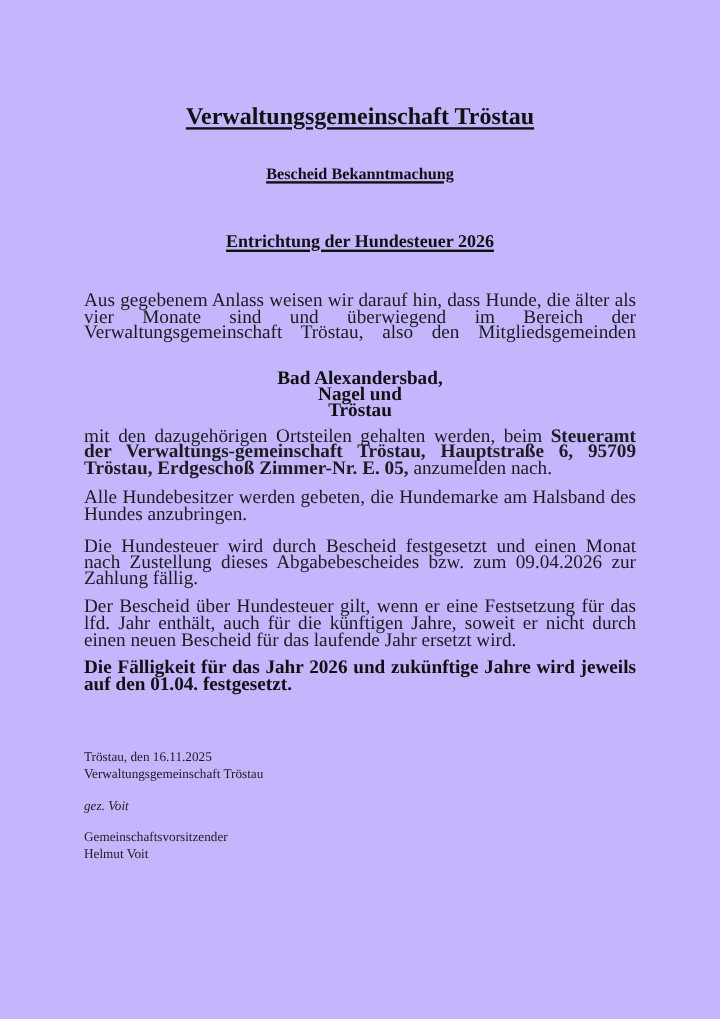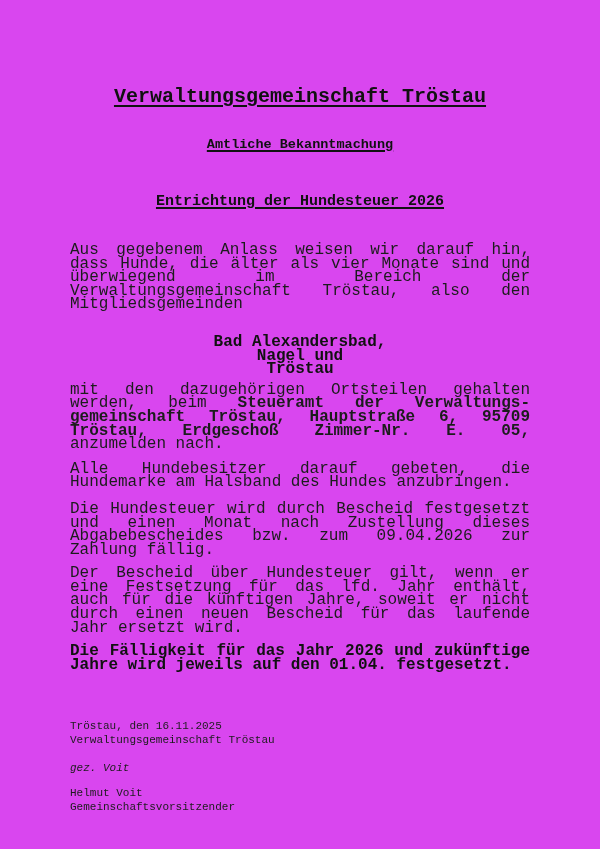--- a/index.html
+++ b/index.html
@@ -2,22 +2,22 @@
 <html><head>
 <meta charset="utf-8">
 <style>
   * { margin: 0; padding: 0; box-sizing: border-box; }
   html, body { background: #ffffff; }
   .page {
     position: relative;
     width: 600px;
     height: 849px;
     margin: 0 auto;
-    background: #d946ef;
-    font-family: Liberation Mono, monospace;
+    background: #c4b5fd;
+    font-family: Liberation Serif, serif;
     color: #1c1c1c;
     padding: 0 70px;
     overflow: hidden;
   }
   .doc-title {
     margin-top: 85px;
     text-align: center;
     font-size: 20px;
     line-height: 24px;
     font-weight: bold;
@@ -73,43 +73,43 @@
   .sig-signed  { margin-top: 14px; font-style: italic; }
   .sig-person  { margin-top: 12px; }
 </style>
 </head>
 <body>
 
 <div class="page">
 
   <h1 class="doc-title">Verwaltungsgemeinschaft Tröstau</h1>
 
-  <h2 class="doc-subtitle">Amtliche Bekanntmachung</h2>
+  <h2 class="doc-subtitle">Bescheid Bekanntmachung</h2>
 
   <h3 class="doc-heading">Entrichtung der Hundesteuer 2026</h3>
 
   <p class="para just-all p-intro"><span>Aus gegebenem Anlass weisen wir darauf hin, dass Hunde, die älter als vier Monate sind und überwiegend im Bereich der Verwaltungsgemeinschaft Tröstau, also den Mitgliedsgemeinden</span></p>
 
   <p class="para muni">Bad Alexandersbad,
 Nagel und
 Tröstau</p>
 
   <p class="para just p-registration"><span>mit den dazugehörigen Ortsteilen gehalten werden, beim </span><span style="font-weight: bold;">Steueramt der Verwaltungs-gemeinschaft Tröstau, Hauptstraße 6, 95709 Tröstau, Erdgeschoß Zimmer-Nr. E. 05,</span><span> anzumelden nach.</span></p>
 
-  <p class="para just p-dogtag"><span>Alle Hundebesitzer darauf gebeten, die Hundemarke am Halsband des Hundes anzubringen.</span></p>
+  <p class="para just p-dogtag"><span>Alle Hundebesitzer werden gebeten, die Hundemarke am Halsband des Hundes anzubringen.</span></p>
 
   <p class="para just p-duedate"><span>Die Hundesteuer wird durch Bescheid festgesetzt und einen Monat nach Zustellung dieses Abgabebescheides bzw. zum 09.04.2026 zur Zahlung fällig.</span></p>
 
   <p class="para just p-validity"><span>Der Bescheid über Hundesteuer gilt, wenn er eine Festsetzung für das lfd. Jahr enthält, auch für die künftigen Jahre, soweit er nicht durch einen neuen Bescheid für das laufende Jahr ersetzt wird.</span></p>
 
   <p class="para just p-duerule"><span style="font-weight: bold;">Die Fälligkeit für das Jahr 2026 und zukünftige Jahre wird jeweils auf den 01.04. festgesetzt.</span></p>
 
   <div class="sig-block">
     <div class="sig-line">Tröstau, den 16.11.2025</div>
     <div class="sig-line">Verwaltungsgemeinschaft Tröstau</div>
     <div class="sig-line sig-signed">gez. Voit</div>
     <div class="sig-person">
+      <div class="sig-line">Gemeinschaftsvorsitzender</div>
       <div class="sig-line">Helmut Voit</div>
-      <div class="sig-line">Gemeinschaftsvorsitzender</div>
     </div>
   </div>
 
 </div>
 
 </body></html>

